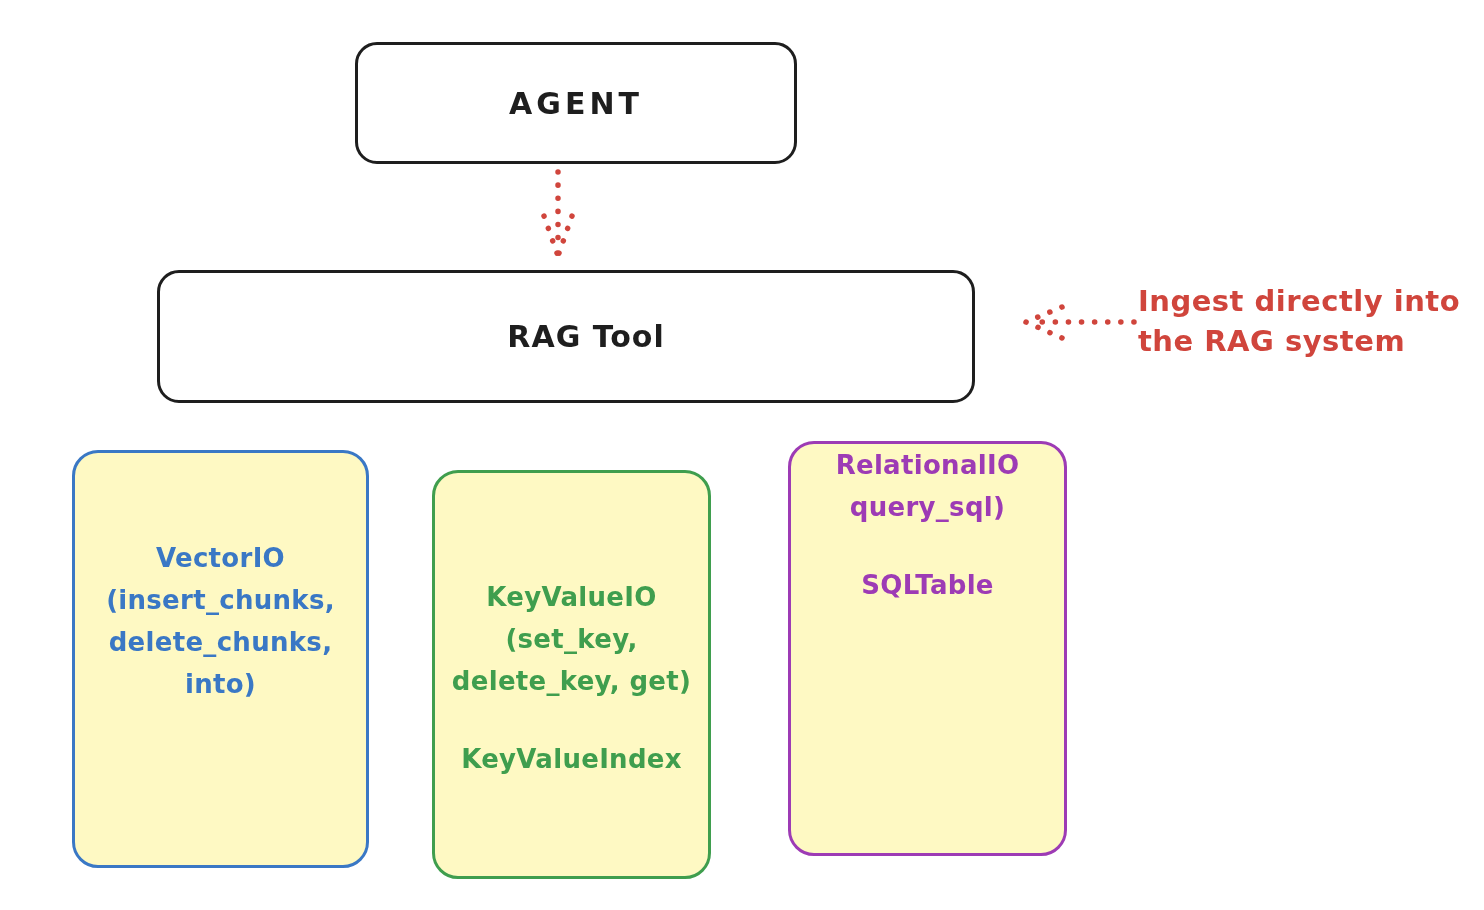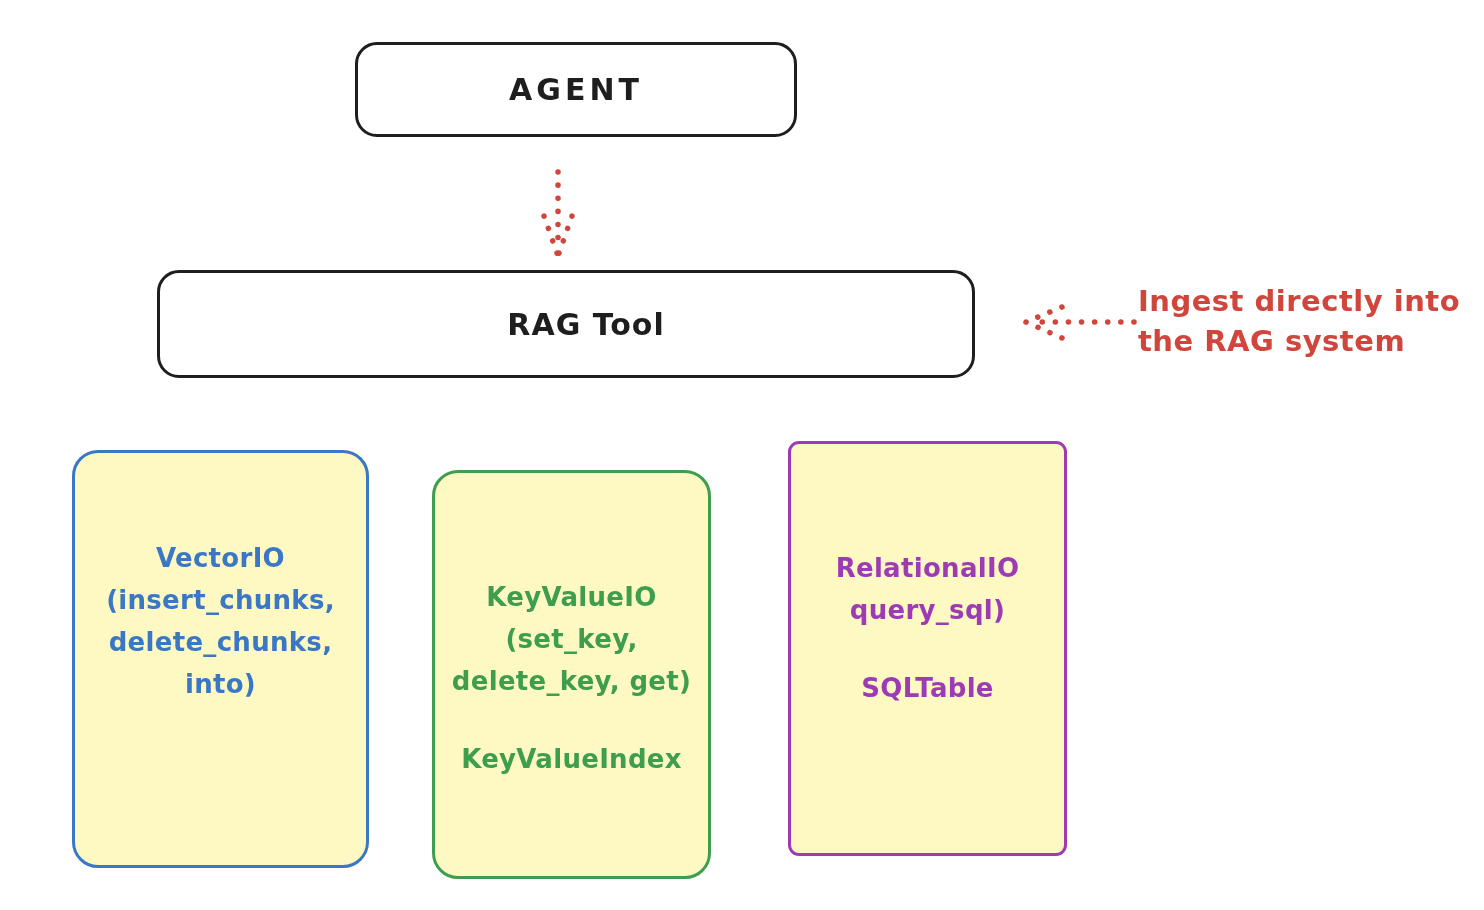--- a/index.html
+++ b/index.html
@@ -38,32 +38,32 @@
     background: #ffffff;
     display: flex;
     align-items: center;
     justify-content: center;
     box-sizing: border-box;
   }
   .node-agent {
     left: 355px;
     top: 42px;
     width: 442px;
-    height: 95px;
+    height: 122px;
   }
   .node-agent .node-label {
     font-size: 30px;
     font-weight: 700;
     letter-spacing: 4px;
   }
   .node-ragtool {
     left: 157px;
     top: 270px;
     width: 818px;
-    height: 108px;
+    height: 133px;
     padding-left: 40px;
   }
   .node-ragtool .node-label {
     font-size: 30px;
     font-weight: 600;
     letter-spacing: 1px;
   }
   .annotation {
     position: absolute;
     left: 1138px;
@@ -103,22 +103,20 @@
     top: 470px;
     width: 279px;
     height: 409px;
     padding-top: 103px;
   }
   .card-2 {
     left: 788px;
     top: 441px;
     width: 279px;
     height: 415px;
-    padding-top: 103px;
-    border-radius: 11px;
   }
   .card-index {
     margin-top: 36px;
   }
 </style>
 </head>
 <body>
 
 <div class="canvas">
 

